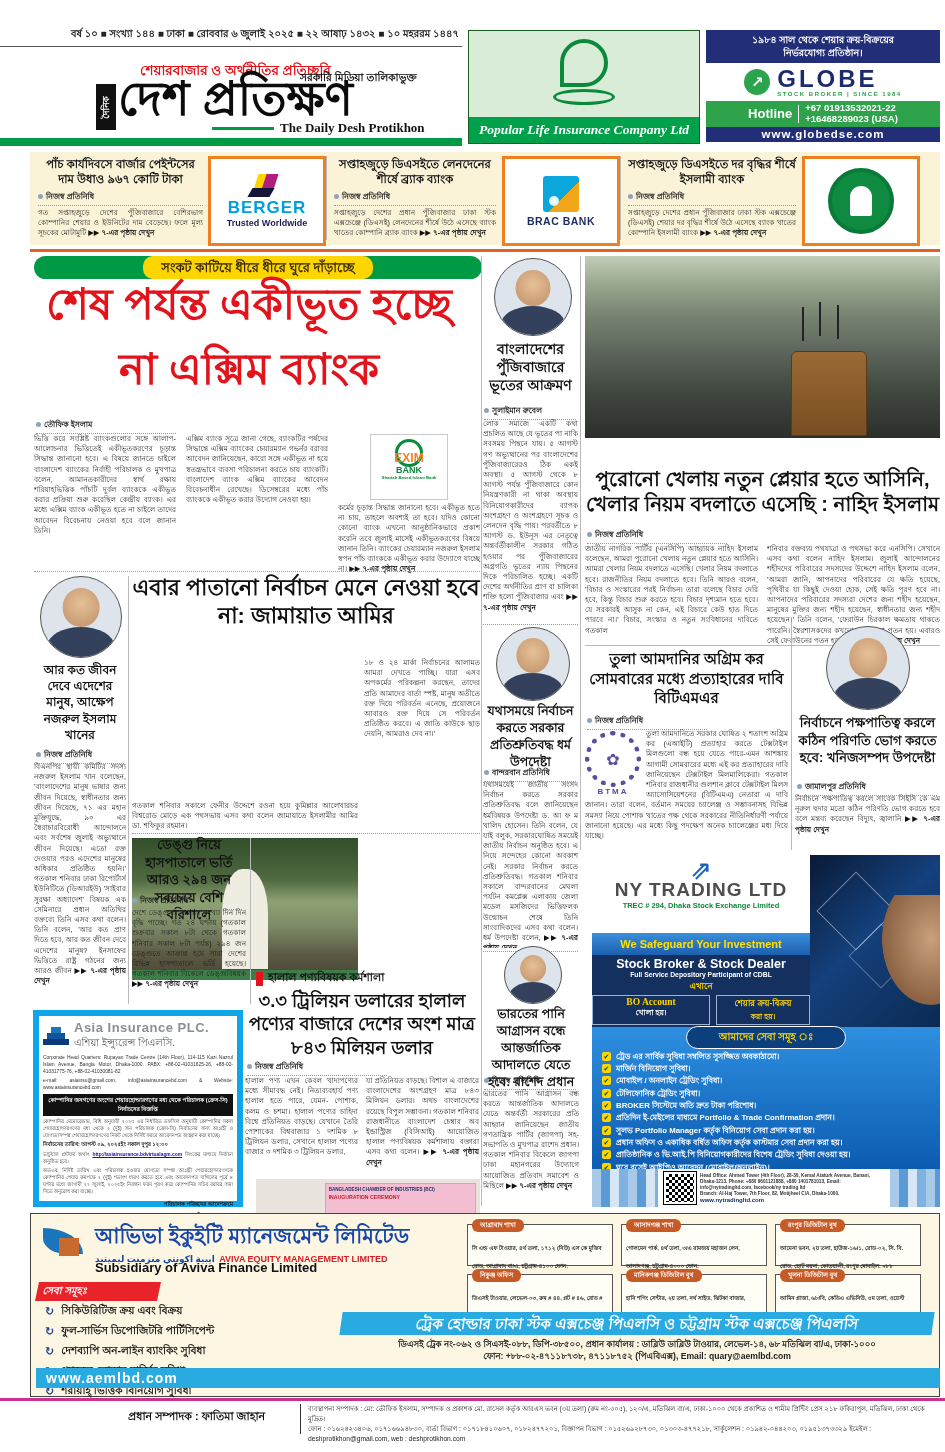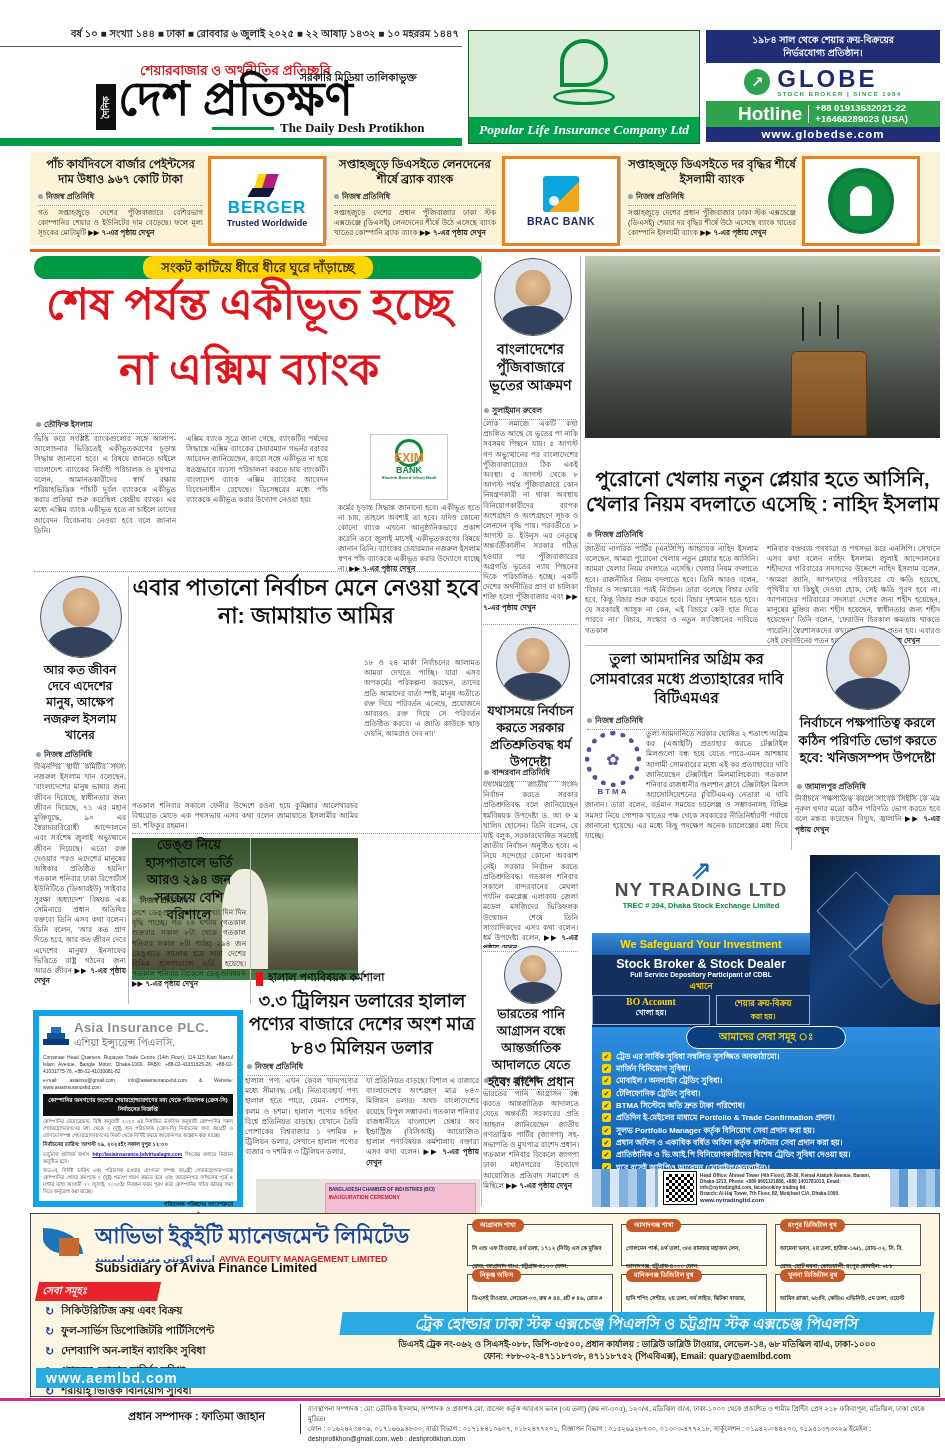--- a/index.html
+++ b/index.html
@@ -75,24 +75,24 @@
       <div>নির্ভরযোগ্য প্রতিষ্ঠান।</div>
     </div>
     <div style="margin-top:3px;height:38px;background:#fff;display:flex;align-items:center;justify-content:center;gap:7px;">
       <span style="width:26px;height:26px;border-radius:50%;background:#2ca34d;color:#fff;display:inline-flex;align-items:center;justify-content:center;font-weight:bold;font-size:15px;">↗</span>
       <span>
         <span style="display:block;color:#1d2b6e;font-weight:bold;font-size:24px;letter-spacing:3px;line-height:1;">GLOBE</span>
         <span style="display:block;color:#2ca34d;font-weight:bold;font-size:6px;letter-spacing:1.5px;">STOCK BROKER  |  SINCE 1984</span>
       </span>
     </div>
     <div style="height:26px;background:#2fa34c;display:flex;align-items:center;justify-content:center;gap:6px;color:#fff;">
-      <span style="font-weight:bold;font-size:19px;">Hotline</span>
+      <span style="font-weight:bold;font-size:13px;">Hotline</span>
       <span style="width:1px;height:18px;background:#fff;display:inline-block;"></span>
       <span style="text-align:left;">
-        <span style="display:block;font-weight:bold;font-size:9.5px;line-height:1.15;">+88 01913532021-22</span>
+        <span style="display:block;font-weight:bold;font-size:9.5px;line-height:1.15;">+67 01913532021-22</span>
         <span style="display:block;font-weight:bold;font-size:9.5px;line-height:1.15;">+16468289023 (USA)</span>
       </span>
     </div>
     <div class="ctr" style="color:#fff;font-weight:bold;font-size:11.5px;letter-spacing:1px;padding-top:1px;">www.globedse.com</div>
   </div>
 
   <div class="abs" style="left:30px;top:152px;width:910px;height:93px;background:#fbf3d8;">
     <div class="abs" style="left:8px;top:5px;width:165px;">
       <div class="teaser-h">পাঁচ কার্যদিবসে বার্জার পেইন্টসের দাম উধাও ৯৬৭ কোটি টাকা</div>
       <div class="byline" style="margin-top:3px;">
@@ -377,21 +377,21 @@
         <div class="svc-row">
             <span class="chk">✔</span>
             <span>মোবাইল / অনলাইন ট্রেডিং সুবিধা।</span>
           </div>
         <div class="svc-row">
             <span class="chk">✔</span>
             <span>টেলিফোনিক ট্রেডিং সুবিধা।</span>
           </div>
         <div class="svc-row">
             <span class="chk">✔</span>
-            <span>BTMA সিস্টেমে অতি দ্রুত টাকা পরিশোধ।</span>
+            <span>BROKER সিস্টেমে অতি দ্রুত টাকা পরিশোধ।</span>
           </div>
         <div class="svc-row">
             <span class="chk">✔</span>
             <span>প্রতিদিন ই-মেইলের মাধ্যমে Portfolio &amp; Trade Confirmation প্রদান।</span>
           </div>
         <div class="svc-row">
             <span class="chk">✔</span>
             <span>সুলভ Portfolio Manager কর্তৃক বিনিয়োগ সেবা প্রদান করা হয়।</span>
           </div>
         <div class="svc-row">

